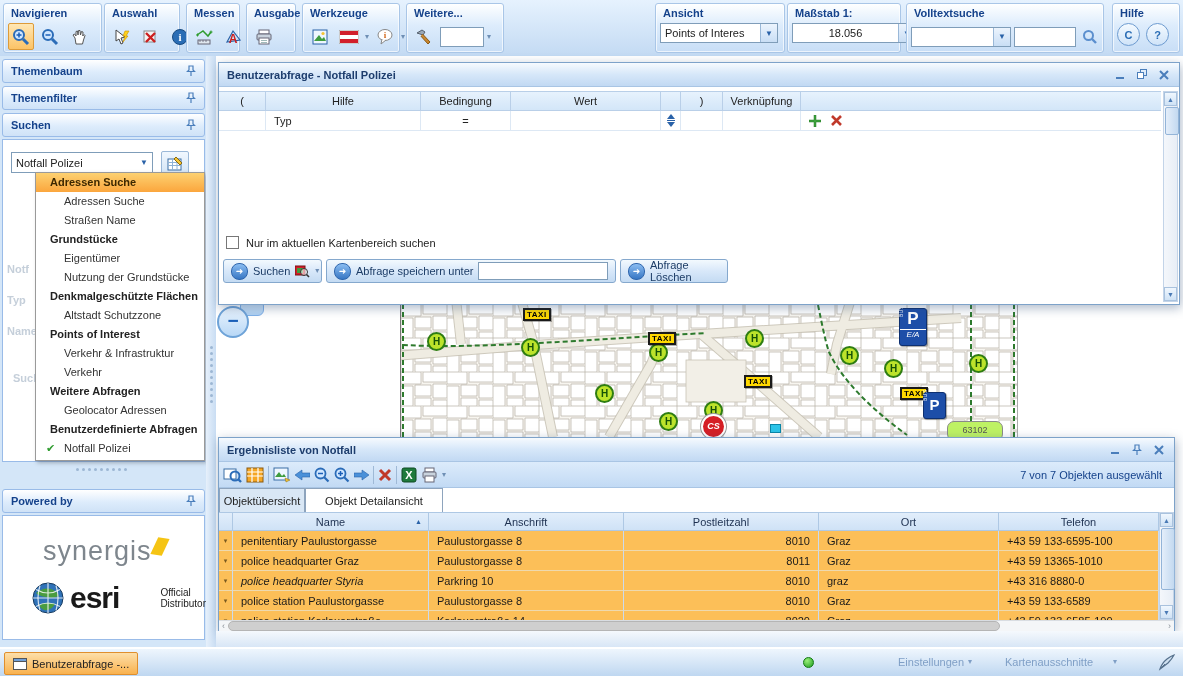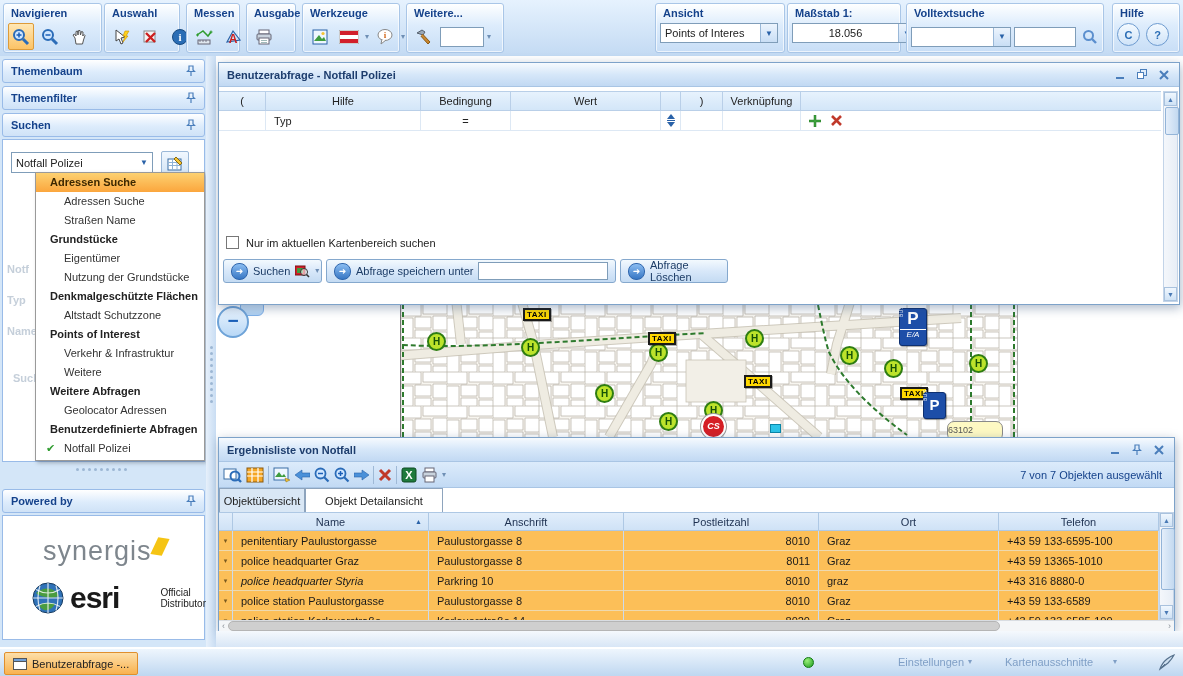--- a/index.html
+++ b/index.html
@@ -330,21 +330,21 @@
       <div class="titem selected">Adressen Suche</div>
       <div class="titem child">Adressen Suche</div>
       <div class="titem child">Straßen Name</div>
       <div class="titem group">Grundstücke</div>
       <div class="titem child">Eigentümer</div>
       <div class="titem child">Nutzung der Grundstücke</div>
       <div class="titem group">Denkmalgeschützte Flächen</div>
       <div class="titem child">Altstadt Schutzzone</div>
       <div class="titem group">Points of Interest</div>
       <div class="titem child">Verkehr &amp; Infrastruktur</div>
-      <div class="titem child">Weitere</div>
+      <div class="titem child">Verkehr</div>
       <div class="titem group">Weitere Abfragen</div>
       <div class="titem child">Geolocator Adressen</div>
       <div class="titem group">Benutzerdefinierte Abfragen</div>
       <div class="titem checked">
         <span class="chk">✔</span>
         <span>Notfall Polizei</span>
       </div>
     </div>
 
     <div class="abs dots-h" style="left:76px;top:412px;">
@@ -467,21 +467,21 @@
     </div>
     <div class="pblue" style="left:522px;top:88px;width:21px;height:25px;">
       <span class="bus">BUS</span>
       <div style="font-size:15px;font-weight:bold;line-height:24px;">P</div>
     </div>
 
     <div class="cs" style="left:300px;top:110px;">CS</div>
 
     <div class="abs" style="left:369px;top:120px;width:9px;height:7px;background:#2cc4e8;border:1px solid #0a86a8;"></div>
 
-    <div class="abs" style="left:546px;top:117px;width:54px;height:18px;background:#fef9c3;border:1px solid #8a8a8a;border-radius:7px;color:#555;font-size:9px;text-align:left;line-height:16px;">63102</div>
+    <div class="abs" style="left:546px;top:117px;width:54px;height:18px;background:#bef264;border:1px solid #8a8a8a;border-radius:7px;color:#555;font-size:9px;text-align:center;line-height:16px;">63102</div>
   </div>
 
   <div class="abs" style="left:240px;top:300px;width:22px;height:14px;border-radius:6px;background:linear-gradient(#dcecfb,#aed0f2);border:1px solid #7fb0e8;"></div>
   <div class="abs" style="left:217px;top:306px;width:28px;height:28px;border-radius:50%;background:linear-gradient(#eaf4fe,#b9d8f6);border:2px solid #6ea3d8;color:#1a5fb8;font-size:19px;font-weight:bold;text-align:center;line-height:25px;">−</div>
 
   <div class="abs win" style="left:218px;top:62px;width:962px;height:243px;">
     <div class="win-titlebar">
       <span>Benutzerabfrage - Notfall Polizei</span>
       <span class="winbtns">
         <span class="wb">

